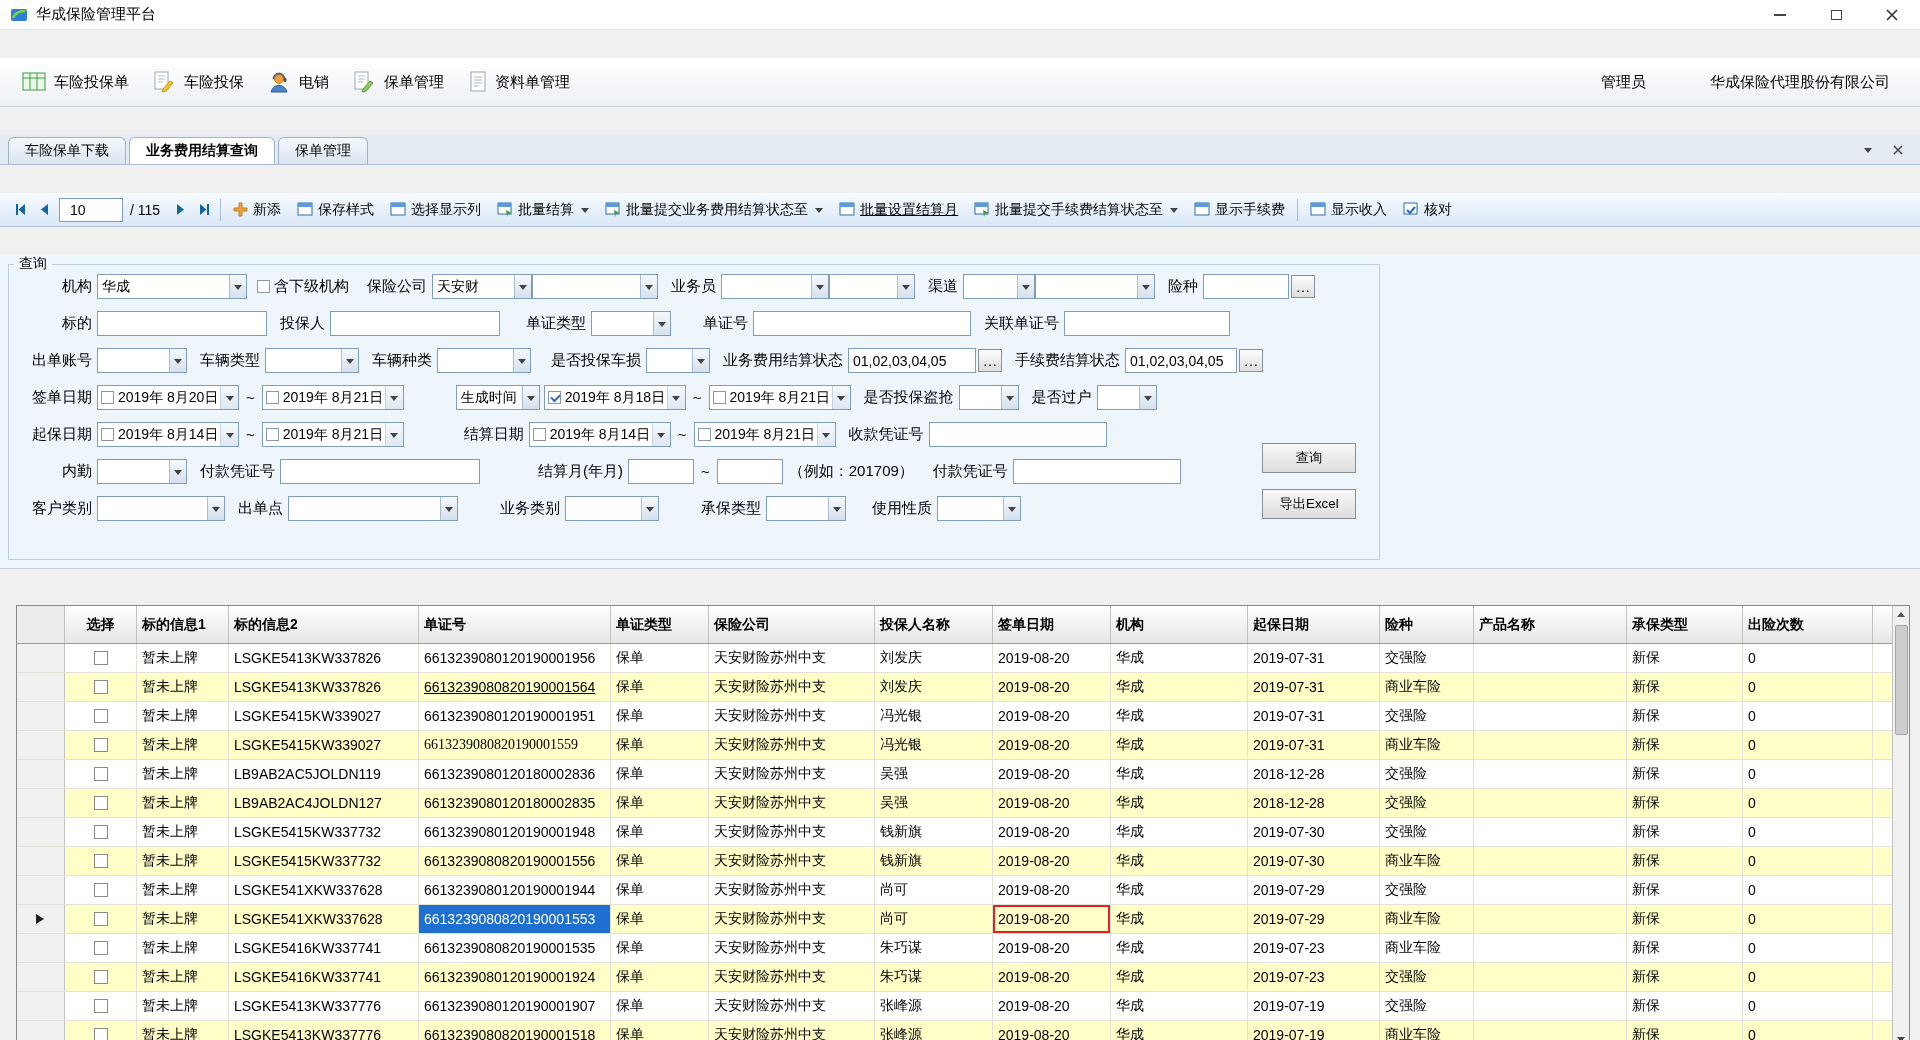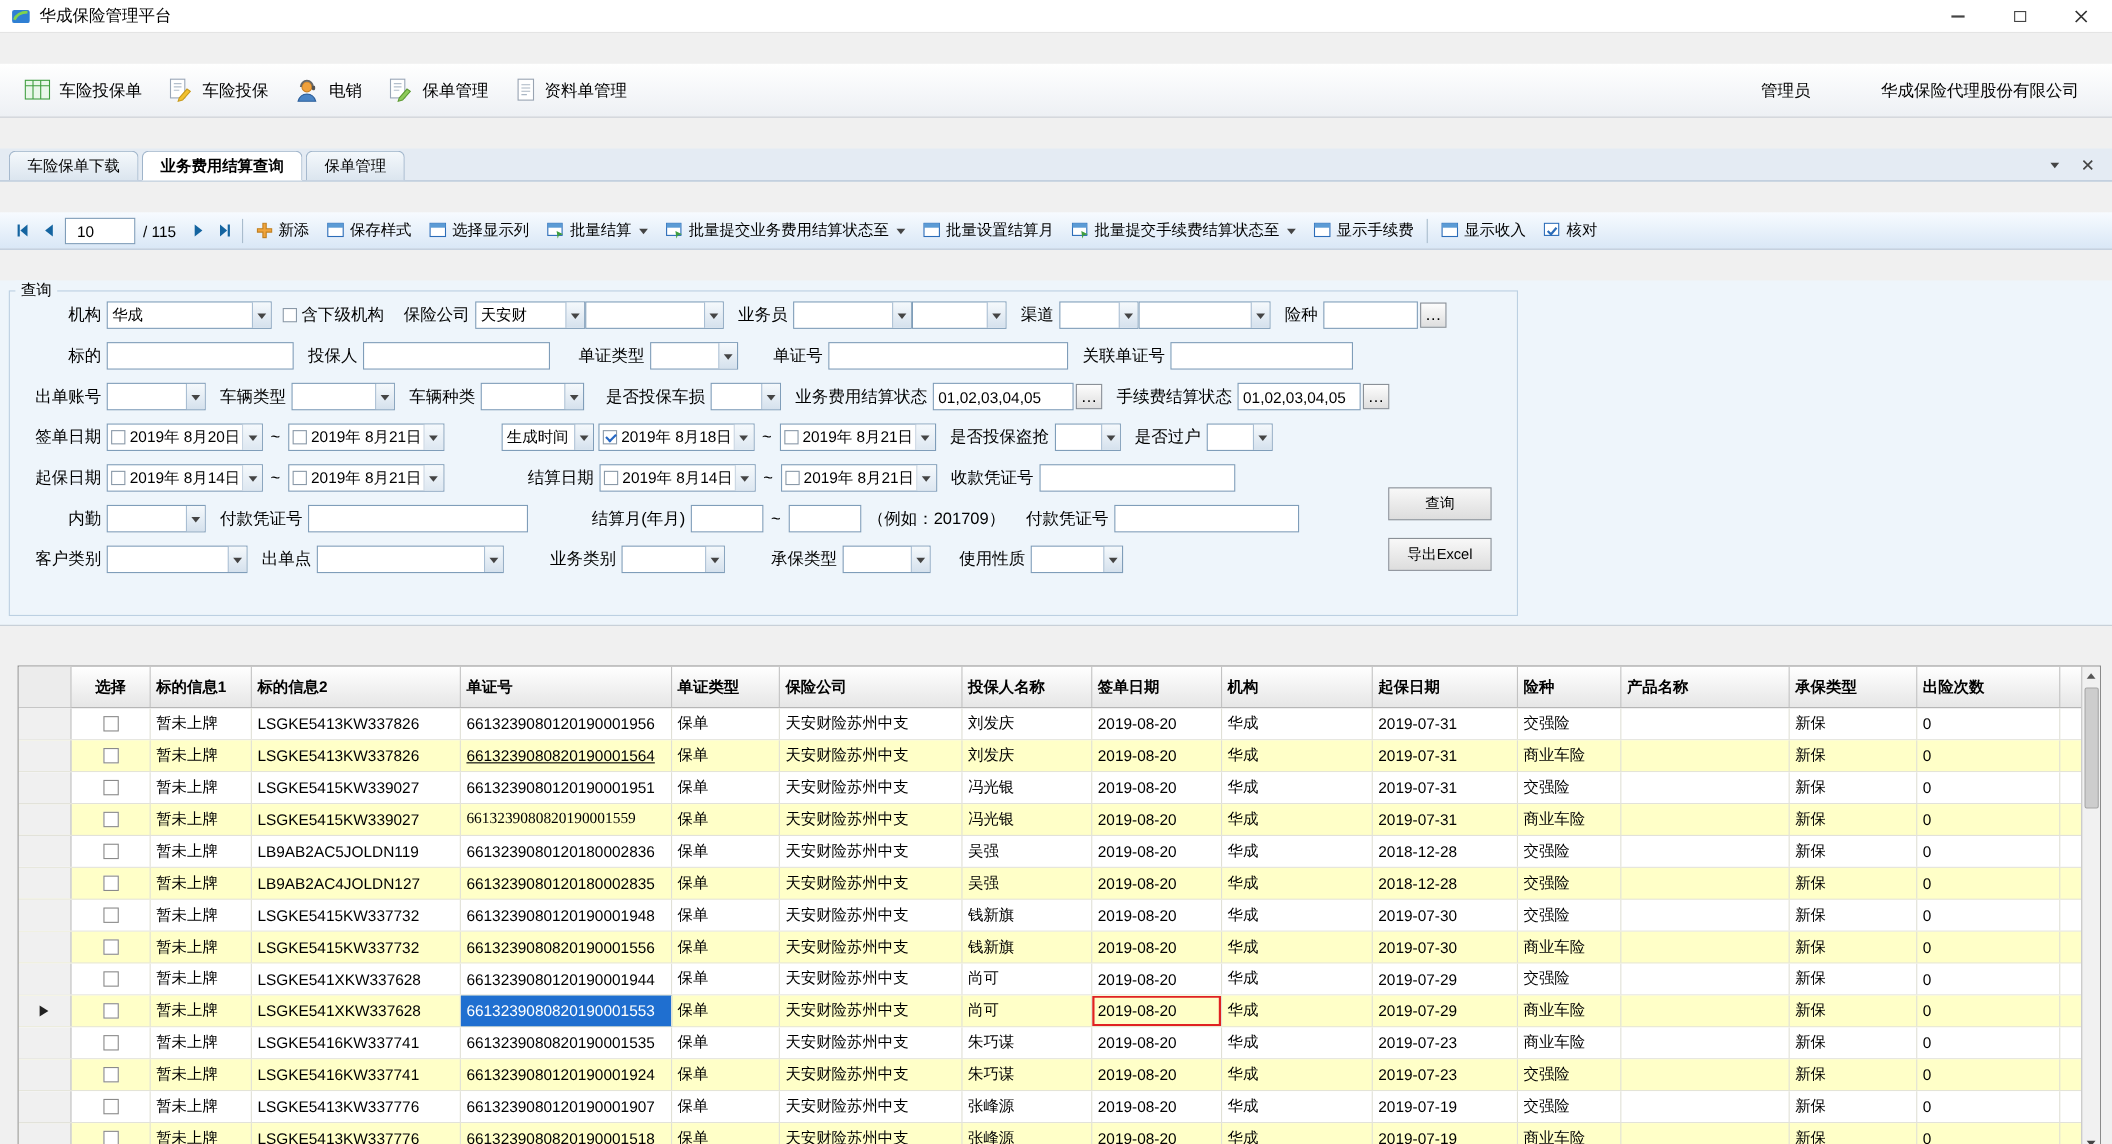--- a/index.html
+++ b/index.html
@@ -295,21 +295,21 @@
               <rect x="1" y="1" width="13" height="11" fill="#fff" stroke="#2b6cb8"></rect>
               <rect x="1" y="1" width="13" height="4" fill="#5b9bd5"></rect>
               <path d="M9 8l6 3-4 1-1 3z" fill="#3f9e3f"></path>
             </svg>
           </span>
           <span>批量提交业务费用结算状态至</span>
           <span class="nav-caret">
             <i class="arr down"></i>
           </span>
         </button>
-        <button class="nav-btn" style="border: none; background: transparent; font: inherit;">
+        <button class="nav-btn" style="border: none; background: transparent; font: inherit; text-decoration: underline;">
           <span class="icon" style="display: flex;">
             <svg width="16" height="15">
               <rect x="1" y="1" width="14" height="12" fill="#fff" stroke="#2b6cb8"></rect>
               <rect x="1" y="1" width="14" height="4" fill="#5b9bd5"></rect>
             </svg>
           </span>
           <span>批量设置结算月</span>
         </button>
         <button class="nav-btn" style="border: none; background: transparent; font: inherit;">
           <span class="icon" style="display: flex;">
@@ -542,21 +542,21 @@
             </span>
           </div>
           <span class="tld">~</span>
           <div class="date" style="width: 142px;">
             <span class="cb"></span>
             <span class="dval">2019年 8月21日</span>
             <span class="dbtn">
               <i class="arr down"></i>
             </span>
           </div>
-          <span class="qlab" style="margin-left: 76px;">结算日期</span>
+          <span class="qlab" style="margin-left: 60px;">结算日期</span>
           <div class="date" style="width: 142px;">
             <span class="cb"></span>
             <span class="dval">2019年 8月14日</span>
             <span class="dbtn">
               <i class="arr down"></i>
             </span>
           </div>
           <span class="tld">~</span>
           <div class="date" style="width: 142px;">
             <span class="cb"></span>

